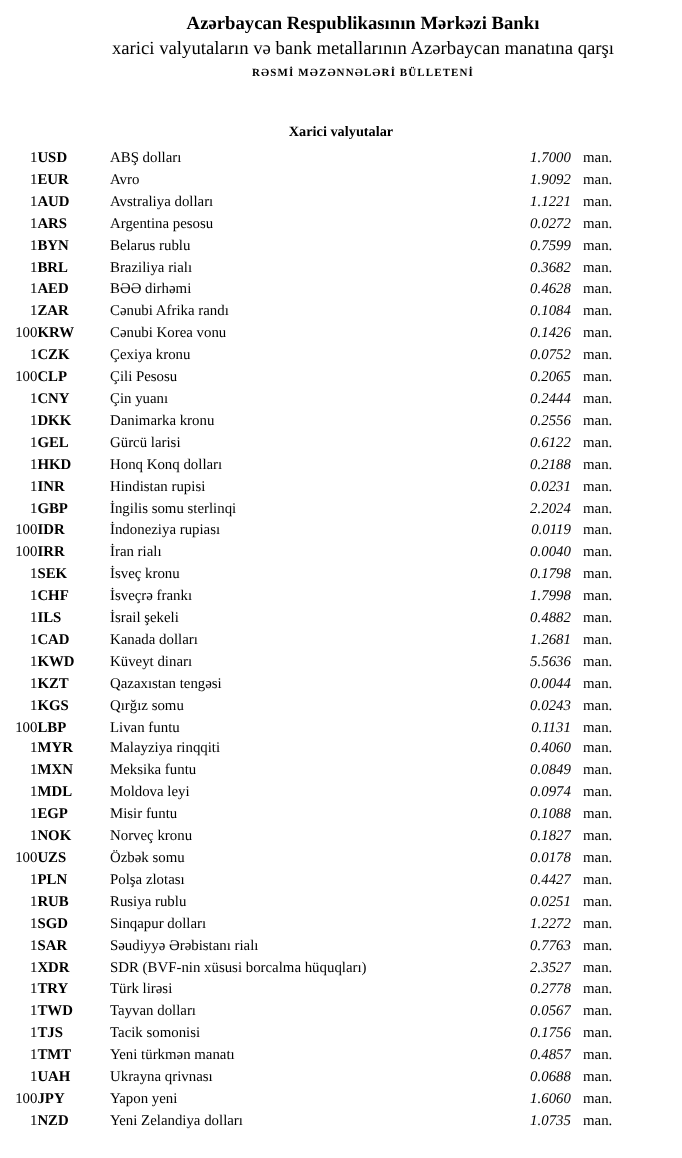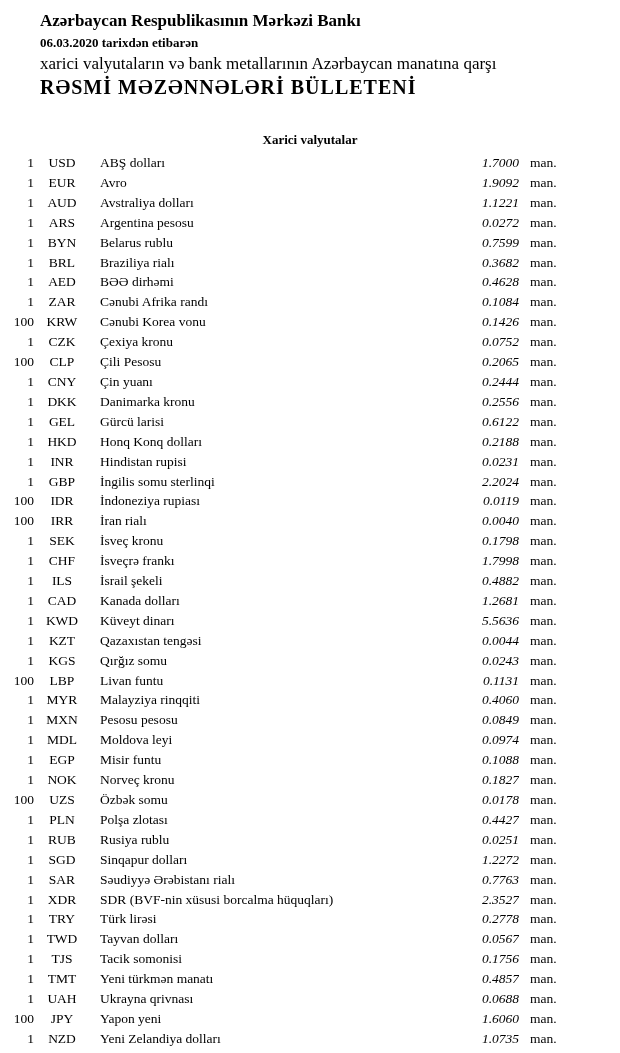--- a/index.html
+++ b/index.html
@@ -13,41 +13,41 @@
     font-family: "Liberation Serif", "DejaVu Serif", serif;
     color: #000000;
     overflow: hidden;
   }
   .page {
     width: 620px;
     height: 1053px;
     box-sizing: border-box;
     padding-top: 6px;
   }
-  .doc-header { text-align: left; margin-left: 40px; }
+  .doc-header { text-align: center; margin-left: 40px; }
   .bank-name {
     font-size: 17px;
     font-weight: bold;
     margin: 4px 0 2px 0;
     line-height: 22px;
   }
   .date-line {
     font-size: 13px;
     font-weight: bold;
     margin: 2px 0;
     line-height: 18px;
   }
   .subtitle {
     font-size: 17px;
     font-weight: normal;
     margin: 3px 0;
     line-height: 18px;
   }
   .bulletin-title {
-    font-size: 20px;
+    font-size: 10px;
     font-weight: bold;
     letter-spacing: 1px;
     margin: 4px 0 0 0;
     line-height: 20px;
   }
   .section-title {
     text-align: center;
     font-size: 13px;
     font-weight: bold;
     margin: 34px 0 2px 0;
@@ -61,33 +61,32 @@
   }
   .rates-table td {
     font-size: 13.5px;
     line-height: 19.9px;
     padding: 0;
     white-space: nowrap;
     overflow: hidden;
     vertical-align: baseline;
   }
   td.qty   { width: 34px;  text-align: right; }
-  td.code  { width: 56px;  text-align: center; }
+  td.code  { width: 56px;  text-align: left; font-weight: bold; }
   td.name  { padding-left: 10px; text-align: left; }
   td.rate  { width: 88px;  text-align: right; font-weight: normal; font-style: italic; }
   td.unit  { width: 62px;  padding-left: 11px; padding-right: 28px; text-align: left; }
 </style>
 </head>
 <body>
 
 <div class="page">
 
   <header class="doc-header">
     <div class="bank-name">Azərbaycan Respublikasının Mərkəzi Bankı</div>
-    <div class="date-line">06.03.2020 tarixdən etibarən</div>
     <div class="subtitle">xarici valyutaların və bank metallarının Azərbaycan manatına qarşı</div>
     <div class="bulletin-title">RƏSMİ MƏZƏNNƏLƏRİ BÜLLETENİ</div>
   </header>
 
   <div class="section-title">Xarici valyutalar</div>
 
   <table class="rates-table">
     <tbody>
   <tr>
     <td class="qty">1</td>
@@ -309,21 +308,21 @@
     <td class="qty">1</td>
     <td class="code">MYR</td>
     <td class="name">Malayziya rinqqiti</td>
     <td class="rate">0.4060</td>
     <td class="unit">man.</td>
   </tr>
 
   <tr>
     <td class="qty">1</td>
     <td class="code">MXN</td>
-    <td class="name">Pesosu pesosu</td>
+    <td class="name">Meksika funtu</td>
     <td class="rate">0.0849</td>
     <td class="unit">man.</td>
   </tr>
 
   <tr>
     <td class="qty">1</td>
     <td class="code">MDL</td>
     <td class="name">Moldova leyi</td>
     <td class="rate">0.0974</td>
     <td class="unit">man.</td>

